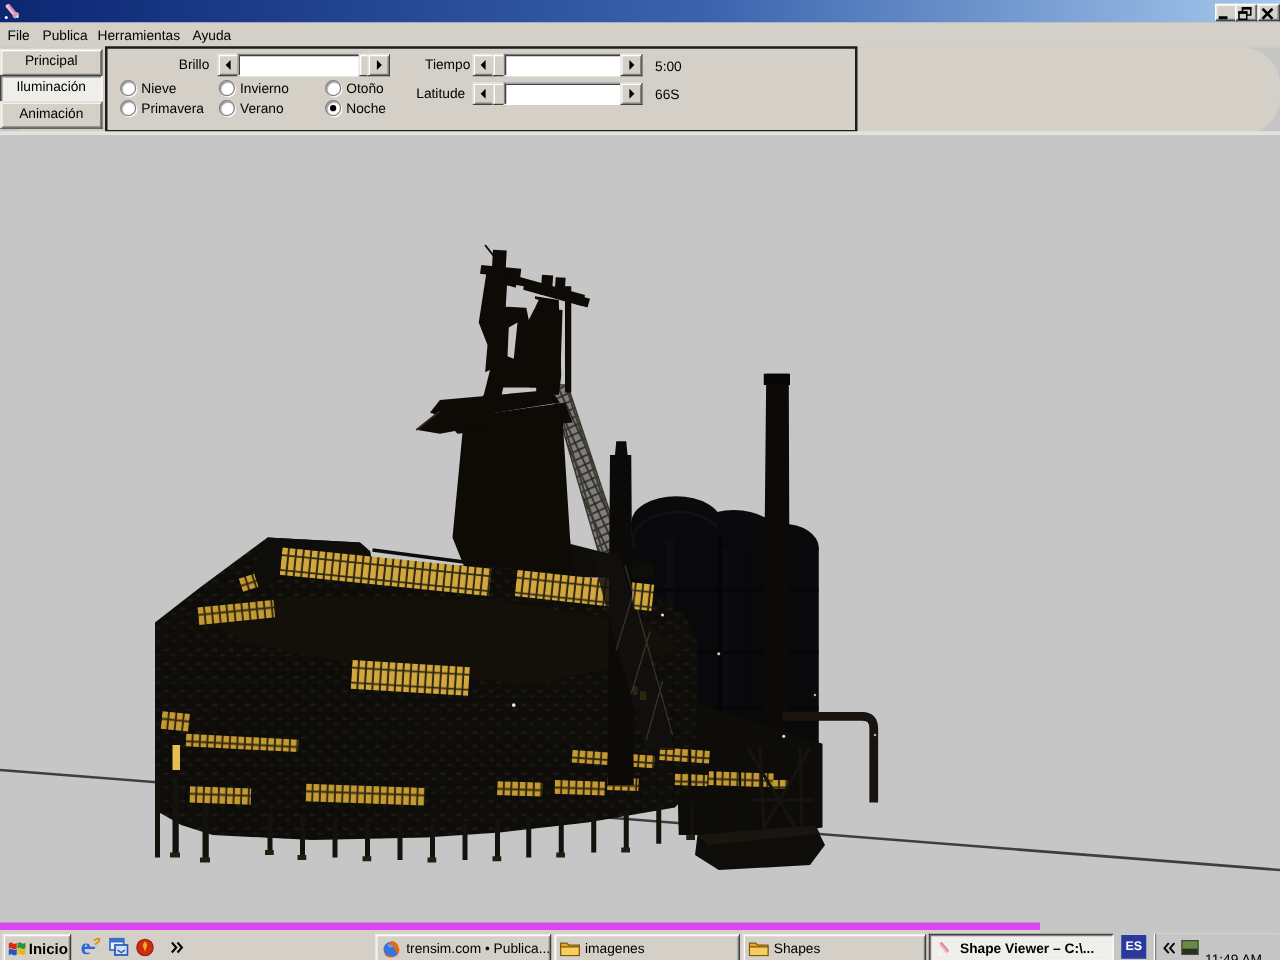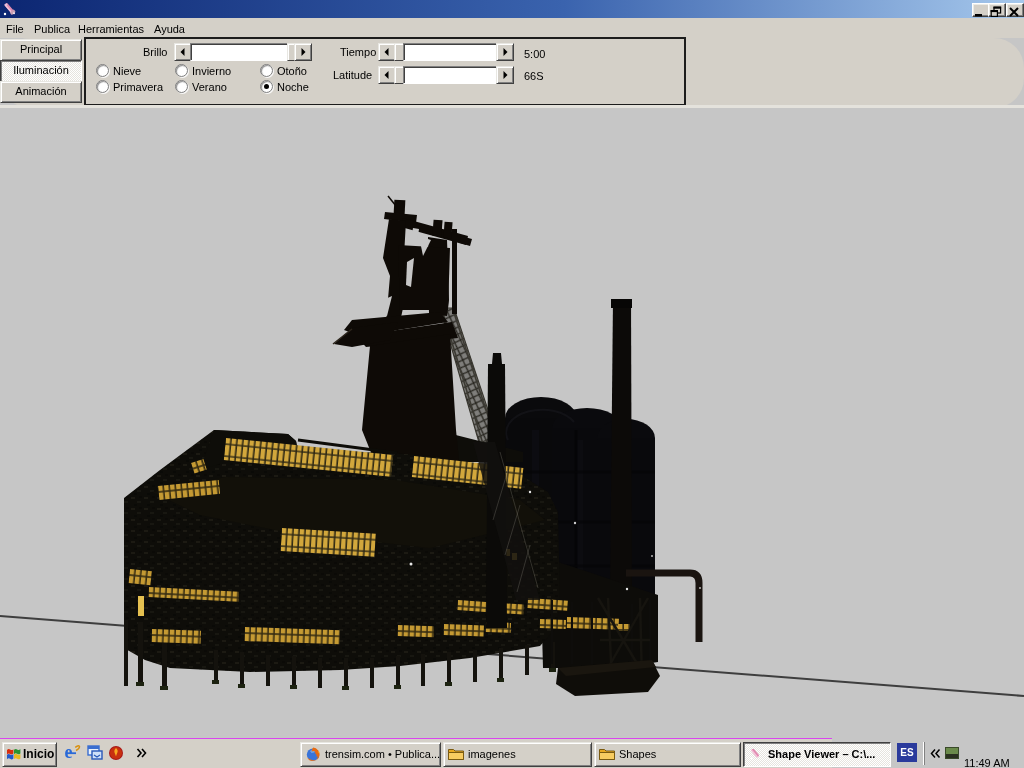--- a/index.html
+++ b/index.html
@@ -22,21 +22,21 @@
 .sb{height:16px;}
 .sbbtn{position:absolute;top:0;width:16px;height:16px;background:#d4d0c8;border:1px solid;border-color:#e8e7e2 #404040 #404040 #e8e7e2;box-shadow:inset 1px 1px 0 #fff,inset -1px -1px 0 #808080;}
 .sbbtn svg{position:absolute;left:4px;top:4px;}
 .sbtrack{position:absolute;top:0;height:16px;background:#fff;border:1px solid;border-color:#808080 #fff #fff #808080;box-shadow:inset 1px 1px 0 #404040;}
 .sbthumb{position:absolute;top:0;width:9px;height:16px;background:#d4d0c8;border:1px solid;border-color:#e8e7e2 #404040 #404040 #e8e7e2;box-shadow:inset 1px 1px 0 #fff;}
 .radio{position:absolute;width:11px;height:11px;border-radius:50%;background:#fff;border:1px solid #7e7e7e;box-shadow:inset 1px 1px 1px rgba(70,70,70,.6),1px 1px 0 rgba(255,255,255,.85);}
 .radio.sel::after{content:"";position:absolute;left:3px;top:3px;width:5px;height:5px;border-radius:50%;background:#000;}
 
 #viewport{left:0;top:108px;width:1024px;height:630px;background:#c6c6c6;}
 
-#taskbar{left:0;top:738px;width:832px;height:30px;background:#d4d0c8;border-top:1px solid #d946ef;box-sizing:border-box;}
+#taskbar{left:0;top:738px;width:832px;height:30px;background:#d4d0c8;border-top:6px solid #d946ef;box-sizing:border-box;}
 .tbtn{position:absolute;top:3px;height:23px;background:#d4d0c8;border:1px solid;border-color:#e8e7e2 #404040 #404040 #e8e7e2;box-shadow:inset 1px 1px 0 #fff,inset -1px -1px 0 #808080;font-size:11px;color:#000;}
 .tbtn .txt{position:absolute;left:24px;top:5px;white-space:nowrap;overflow:hidden;}
 .tbtn.pressed{background-color:#e6e4de;background-image:linear-gradient(45deg,#fff 25%,transparent 25%,transparent 75%,#fff 75%),linear-gradient(45deg,#fff 25%,transparent 25%,transparent 75%,#fff 75%);background-size:2px 2px;background-position:0 0,1px 1px;border-color:#404040 #fff #fff #404040;box-shadow:inset 1px 1px 0 #808080;}
 .qicon{position:absolute;top:6px;}
 </style>
 </head>
 <body>
 
 <div class="abs" id="titlebar">
   <svg class="abs" style="left:2px;top:1px" width="16" height="16" viewBox="0 0 16 16">

